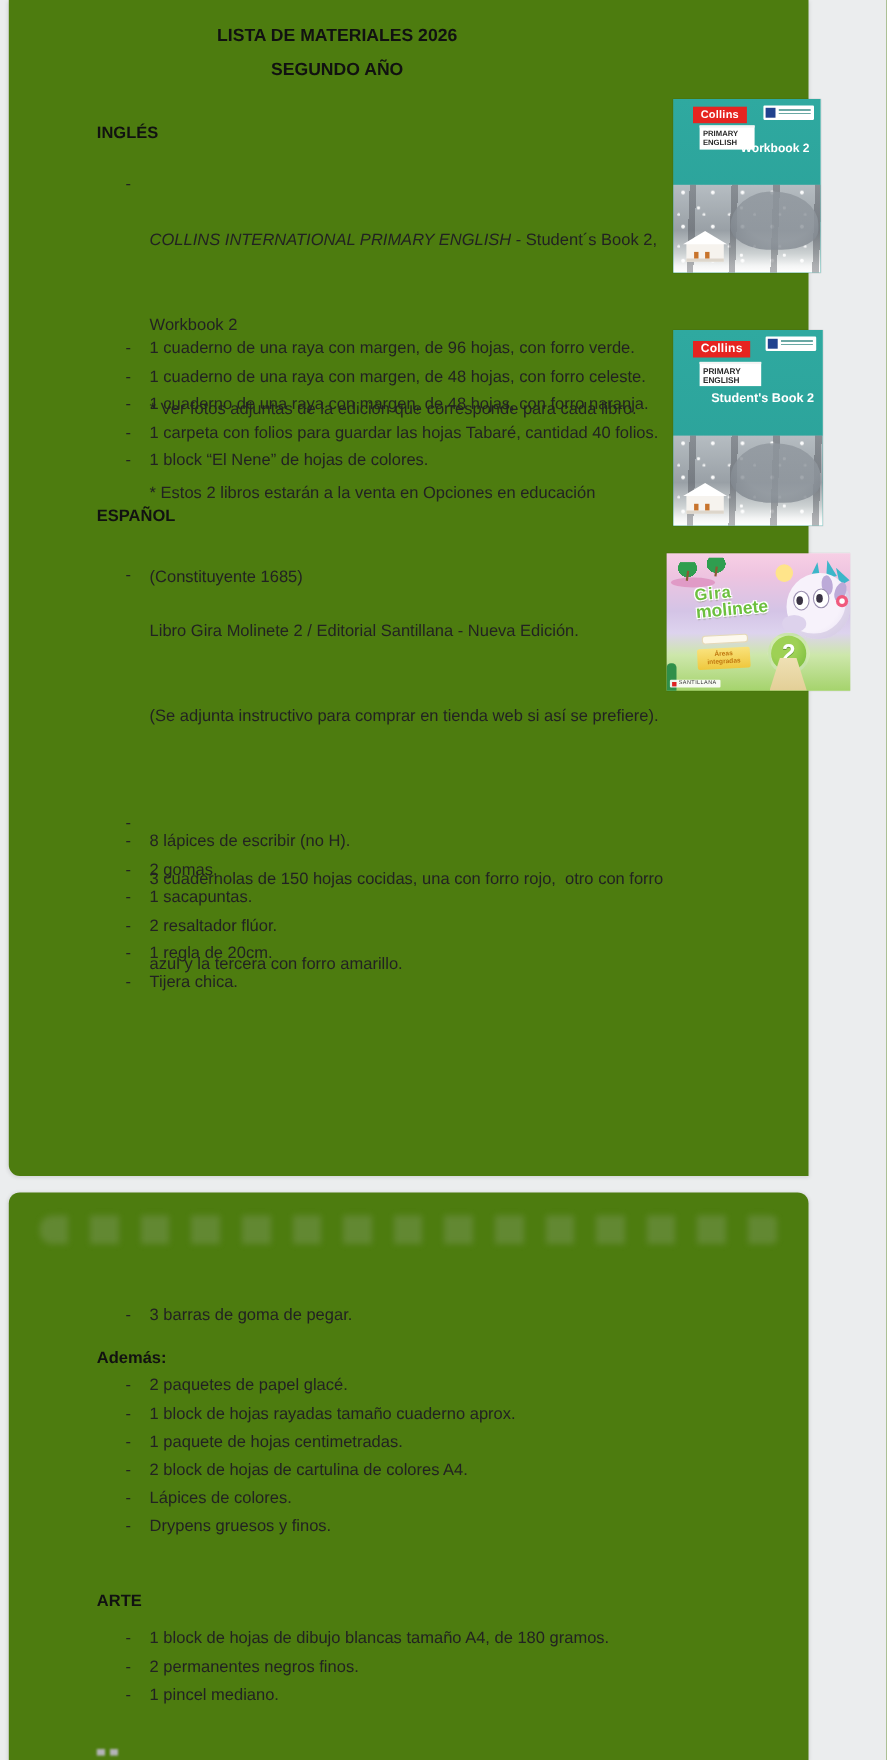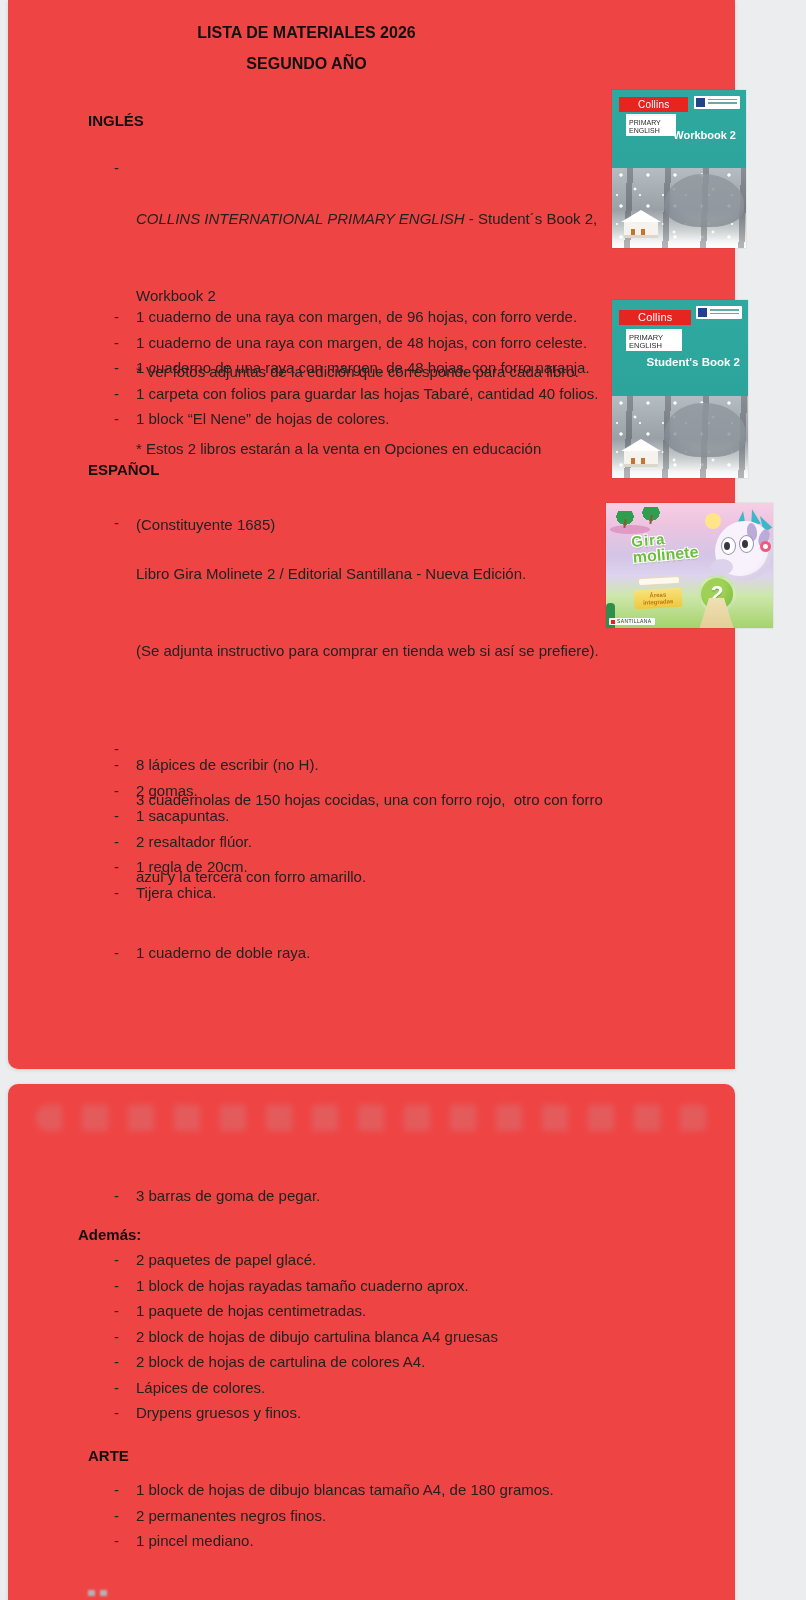--- a/index.html
+++ b/index.html
@@ -1,38 +1,38 @@
 <!DOCTYPE html>
 <html><head>
 <meta charset="utf-8">
 <style>
   html,body{margin:0;padding:0}
   body{
     width:806px;height:1600px;position:relative;overflow:hidden;
     background:#ebedee;
     font-family:"Liberation Sans",sans-serif;color:#212121;
   }
-  .page{position:absolute;left:8px;width:727px;background:#ef4444;box-shadow:0 1px 4px rgba(0,0,0,.12)}
+  .page{position:absolute;left:8px;width:727px;background:#4d7c0f;box-shadow:0 1px 4px rgba(0,0,0,.12)}
   #page1{top:0;height:1069px;border-radius:0 0 0 10px}
   #page2{top:1084px;height:516px;border-radius:10px 10px 0 0}
 
   .doc-title{position:absolute;left:80px;width:437px;text-align:center;font-weight:bold;font-size:16px;color:#111;white-space:pre}
   .h{position:absolute;font-weight:bold;font-size:15px;color:#111;white-space:pre}
   .u{text-underline-offset:2px}
 
   .list{position:absolute;font-size:15px;line-height:25.5px;color:#222}
   .li{position:relative;padding-left:23px;white-space:pre}
   .li::before{content:"-";position:absolute;left:1px;top:0}
   .line{white-space:pre}
   .it{font-style:italic}
 
   
   .collins{position:absolute;background:linear-gradient(180deg,#2fa9a0 0%,#2aa098 100%);overflow:hidden;box-shadow:0 0 1px rgba(0,0,0,.25)}
-  .c-brand{position:absolute;left:7px;background:#e62420;color:#fff;font-weight:normal;font-size:10px;line-height:13px;padding:1px 19px;letter-spacing:.2px}
-  .c-series{position:absolute;left:14px;background:#fff;color:#2b2b2b;font-weight:normal;font-size:7px;line-height:7.5px;padding:3px 3px 2px 3px;width:44px;border-top:2px solid #f4f4f4}
+  .c-brand{position:absolute;left:18px;background:#e62420;color:#fff;font-weight:bold;font-size:10px;line-height:13px;padding:1px 7px;letter-spacing:.2px}
+  .c-series{position:absolute;left:24px;background:#fff;color:#2b2b2b;font-weight:bold;font-size:7px;line-height:7.5px;padding:3px 3px 2px 3px;width:44px;border-top:2px solid #f4f4f4}
   .c-badge{position:absolute;top:6px;right:6px;width:46px;height:13px;background:#fff;border-radius:1px}
   .c-badge::before{content:"";position:absolute;left:2px;top:2px;width:9px;height:9px;background:#21428e}
   .c-badge::after{content:"";position:absolute;left:14px;right:3px;top:3px;bottom:3px;
     background:repeating-linear-gradient(180deg,#6aa8a4 0 1.5px,transparent 1.5px 3.5px)}
   .c-title{position:absolute;color:#fff;font-weight:600;white-space:pre}
   .scene{position:absolute;left:0;right:0;bottom:0;
     background:
       radial-gradient(circle at 9px 7px, rgba(255,255,255,.95) 1.3px, transparent 2.1px),
       radial-gradient(circle at 23px 21px, rgba(255,255,255,.9) 1.1px, transparent 1.8px),
       radial-gradient(circle at 5px 27px, rgba(255,255,255,.8) 1px, transparent 1.6px),
@@ -123,21 +123,20 @@
 
   <div class="list" style="left:105px;top:510px">
     <div class="li">
       <div class="line">Libro Gira Molinete 2 / Editorial Santillana - Nueva Edición.</div>
       <div class="line">(Se adjunta instructivo para comprar en tienda web si así se prefiere).</div>
     </div>
     <div class="li" style="margin-top:22px">
       <div class="line">3 cuadernolas de 150 hojas cocidas, una con forro rojo,  otro con forro</div>
       <div class="line">azul y la tercera con forro amarillo.</div>
     </div>
-    <div class="li">1 cuaderno de doble raya.</div>
   </div>
 
 
   <div class="list" style="left:105px;top:752px">
     <div class="li">8 lápices de escribir (no H).</div>
     <div class="li">2 gomas.</div>
     <div class="li">1 sacapuntas.</div>
     <div class="li">2 resaltador flúor.</div>
     <div class="li">1 regla de 20cm.</div>
     <div class="li">Tijera chica.</div>
@@ -200,27 +199,26 @@
 </div>
 
 <div class="page" id="page2">
 
   <div class="smudge"></div>
 
   <div class="list" style="left:105px;top:99px">
     <div class="li">3 barras de goma de pegar.</div>
   </div>
 
-  <div class="h" style="left:70px;top:142px">Además:</div>
+  <div class="h" style="left:80px;top:142px">Además:</div>
 
   <div class="list" style="left:105px;top:163px">
     <div class="li">2 paquetes de papel glacé.</div>
     <div class="li">1 block de hojas rayadas tamaño cuaderno aprox.</div>
     <div class="li">1 paquete de hojas centimetradas.</div>
-    <div class="li">2 block de hojas de dibujo cartulina blanca A4 gruesas</div>
     <div class="li">2 block de hojas de cartulina de colores A4.</div>
     <div class="li">Lápices de colores.</div>
     <div class="li">Drypens gruesos y finos.</div>
   </div>
 
   <div class="h u" style="left:80px;top:363px">ARTE</div>
 
   <div class="list" style="left:105px;top:393px">
     <div class="li">1 block de hojas de dibujo blancas tamaño A4, de 180 gramos.</div>
     <div class="li">2 permanentes negros finos.</div>

